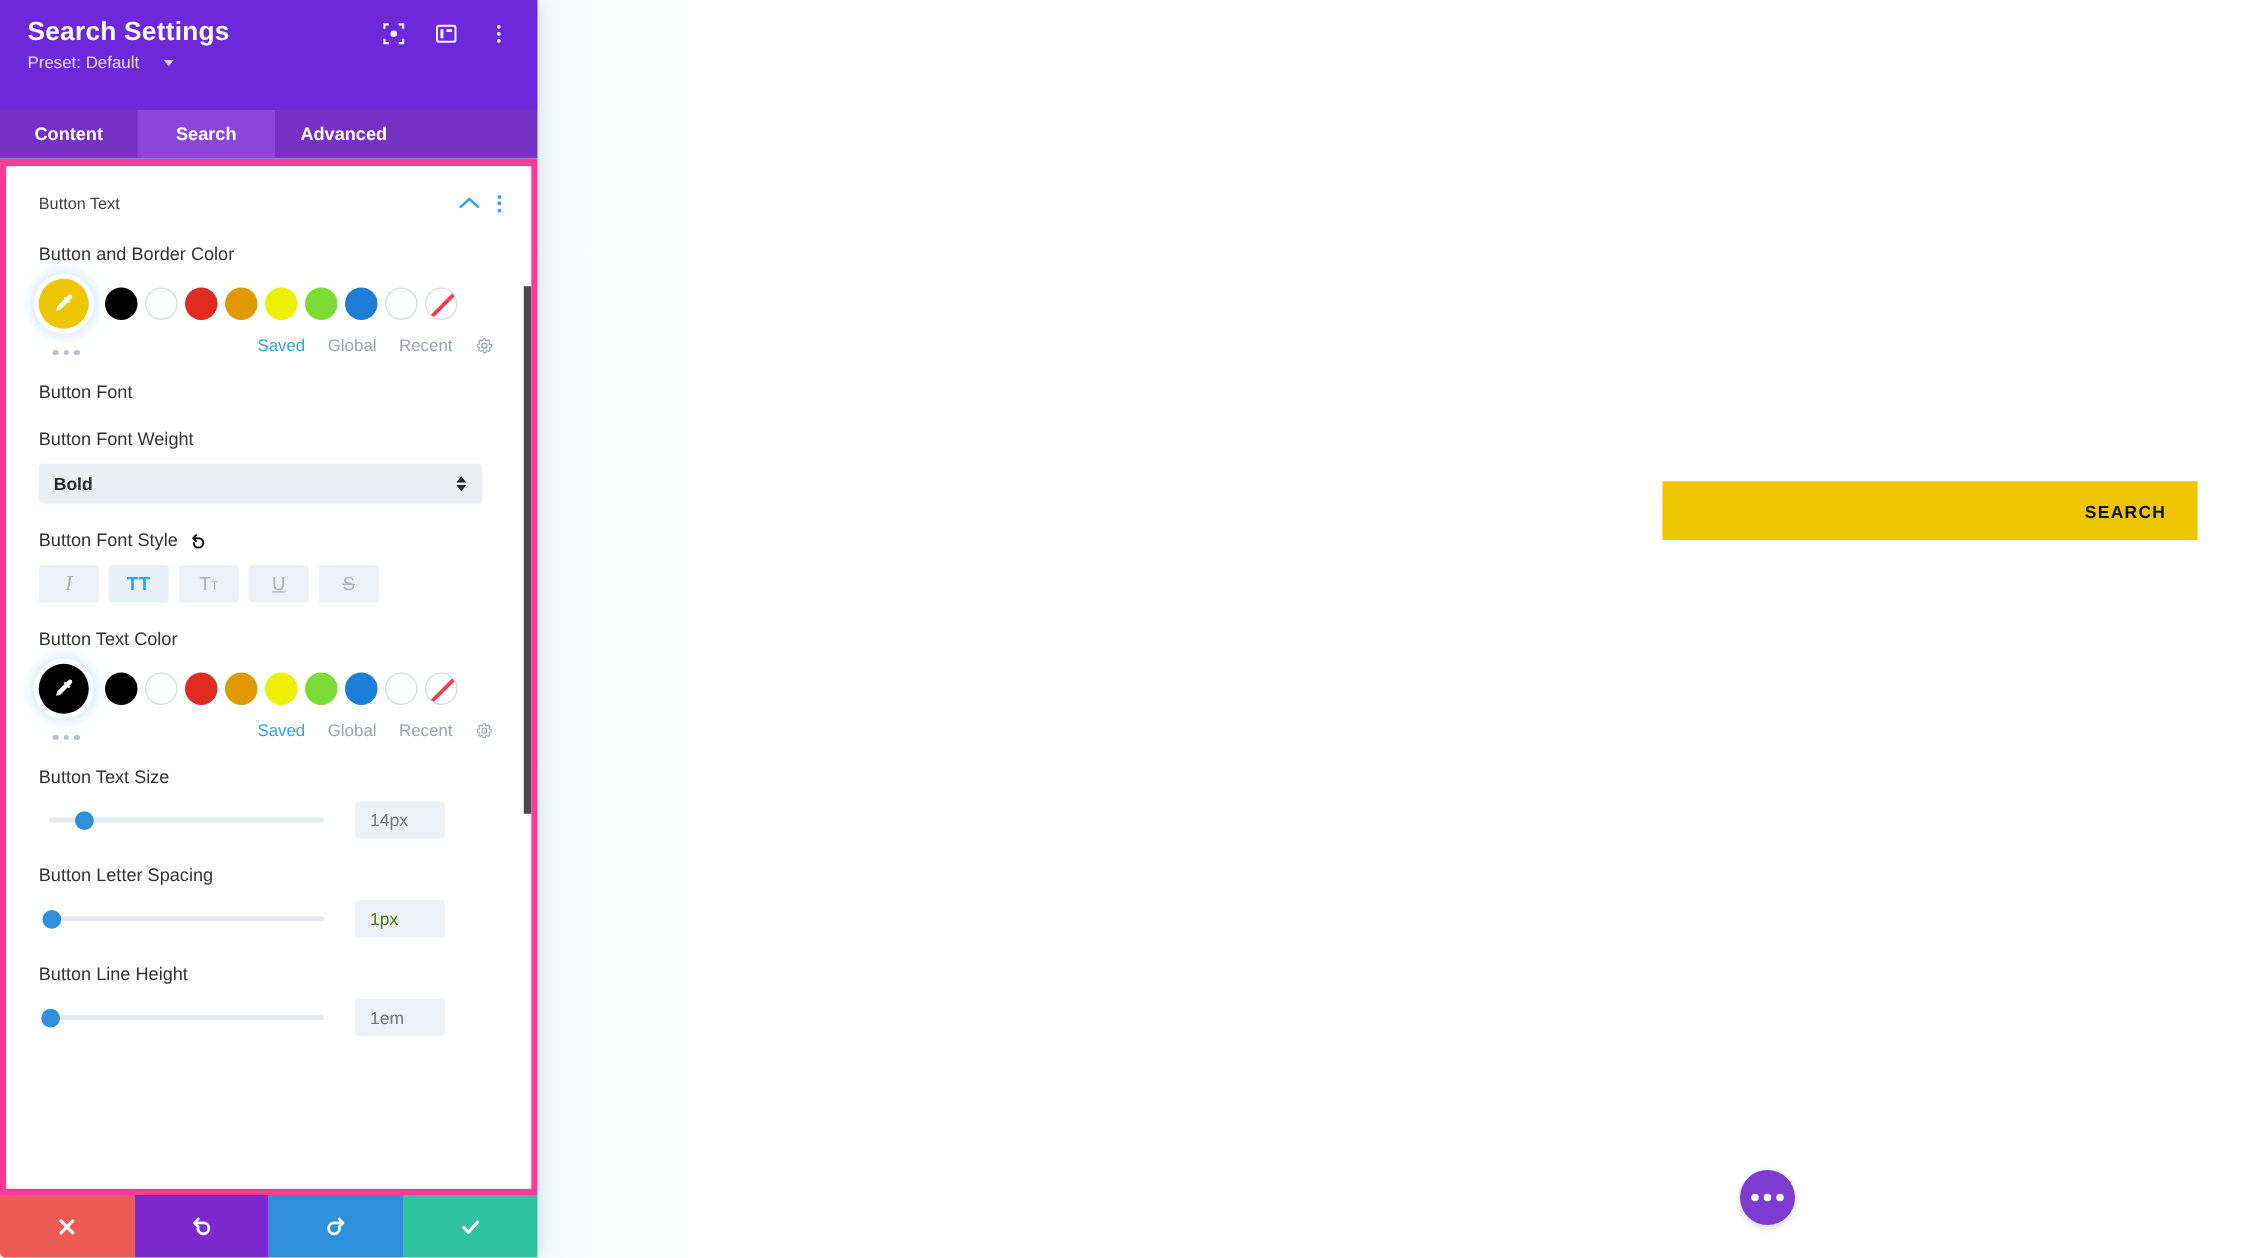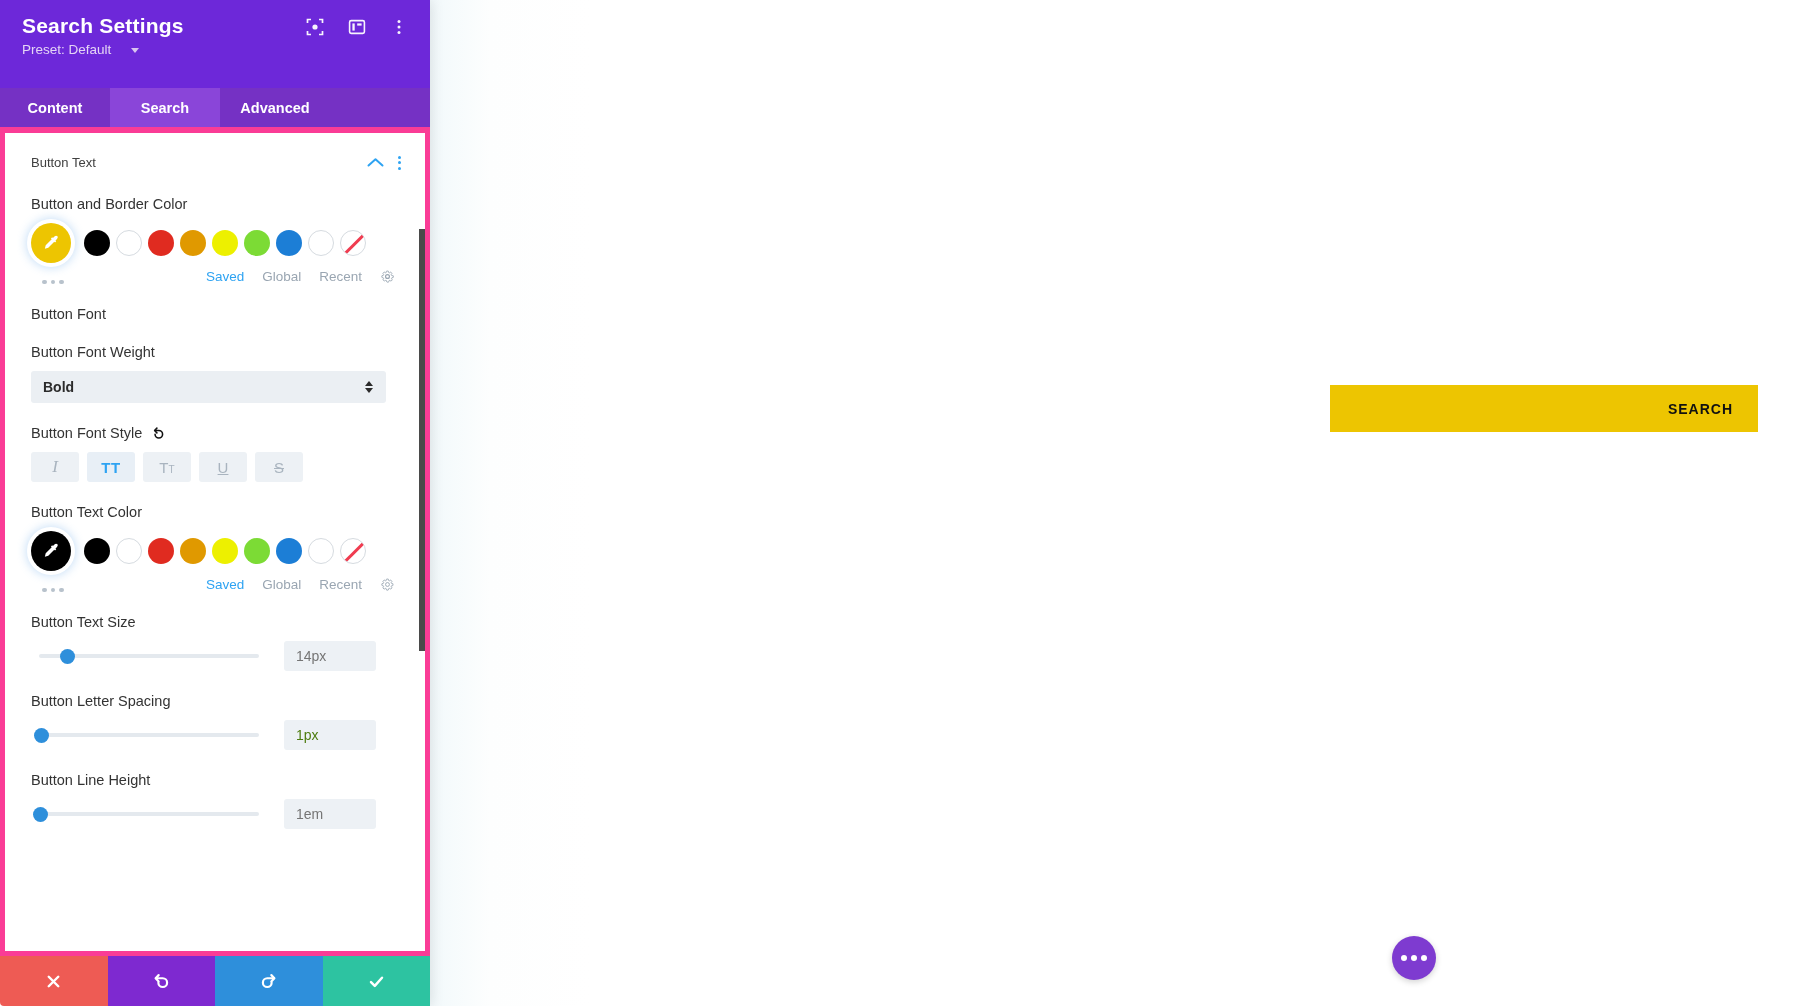--- a/index.html
+++ b/index.html
@@ -409,21 +409,21 @@
   }
   .slider-thumb {
     position: absolute;
     width: 15px; height: 15px;
     border-radius: 50%;
     background: #2E8FDB;
     cursor: grab;
     z-index: 2;
   }
   .slider-value {
-    width: 92px; height: 30px;
+    width: 72px; height: 30px;
     background: #EDF1F5;
     border-radius: 3px;
     display: flex;
     align-items: center;
     padding: 0 12px;
     font-size: 14px;
     color: #9AA6B2;
     border: none;
     outline: none;
     font-family: "Liberation Sans", sans-serif;

